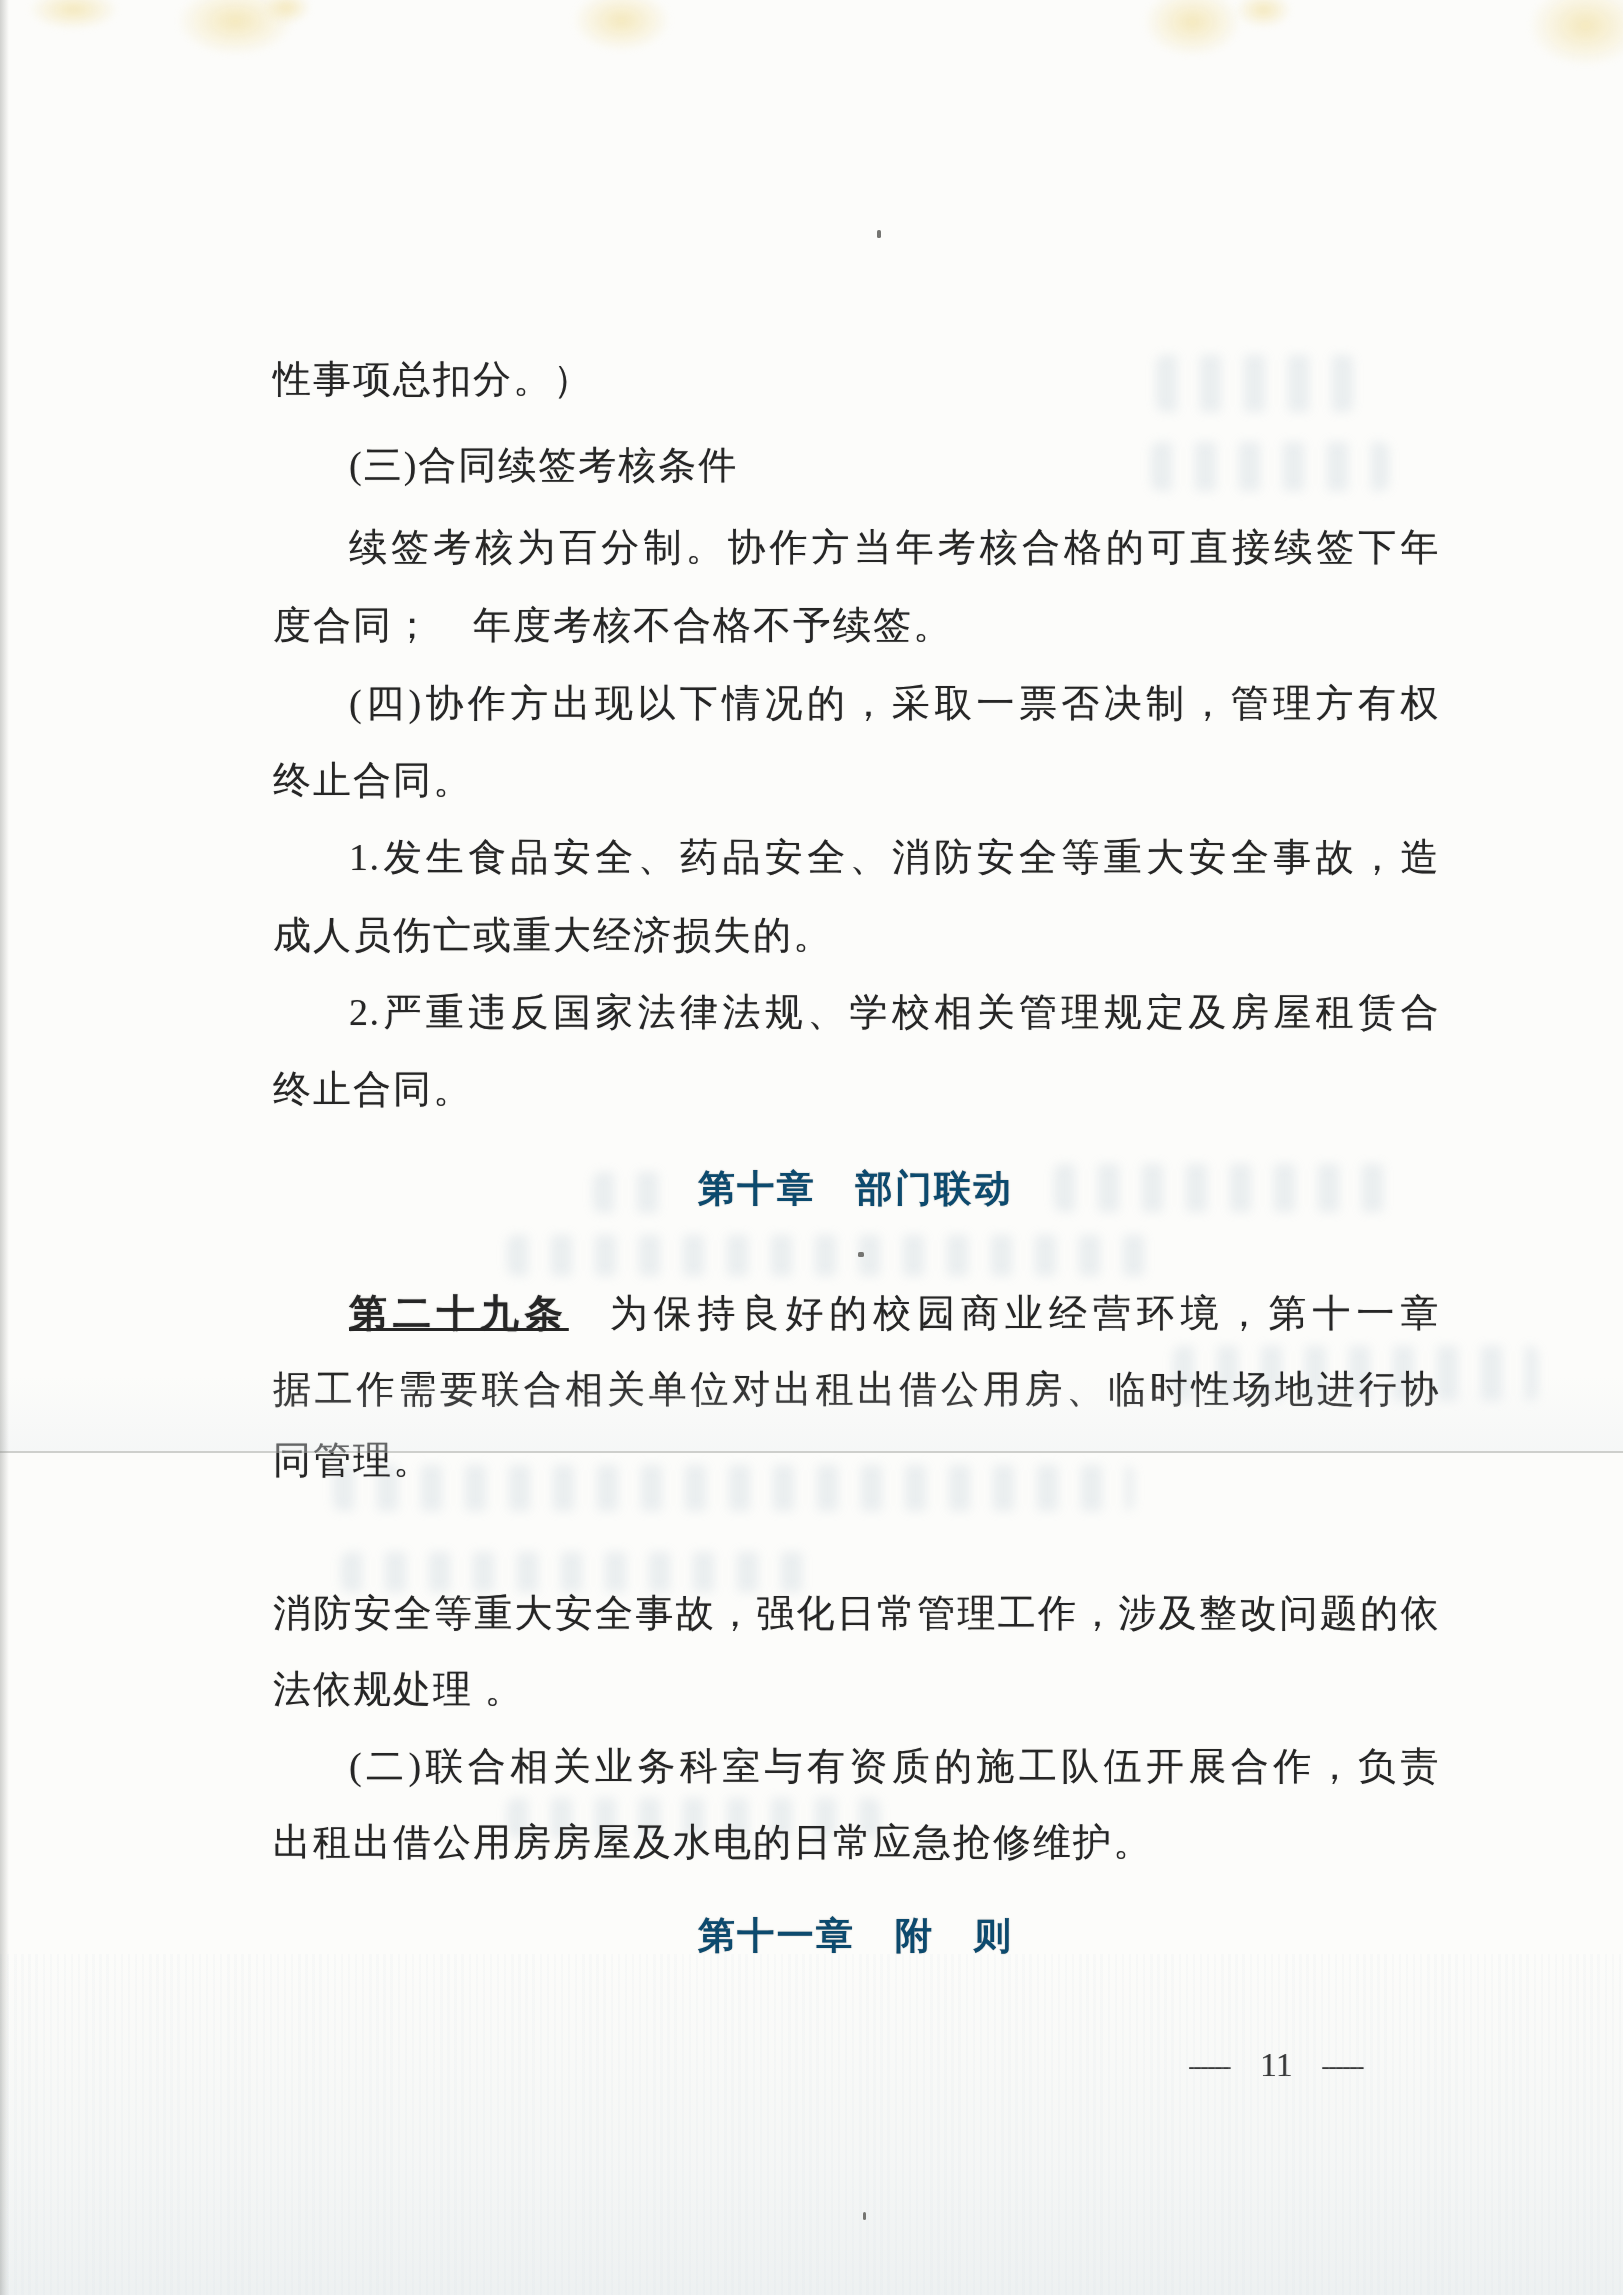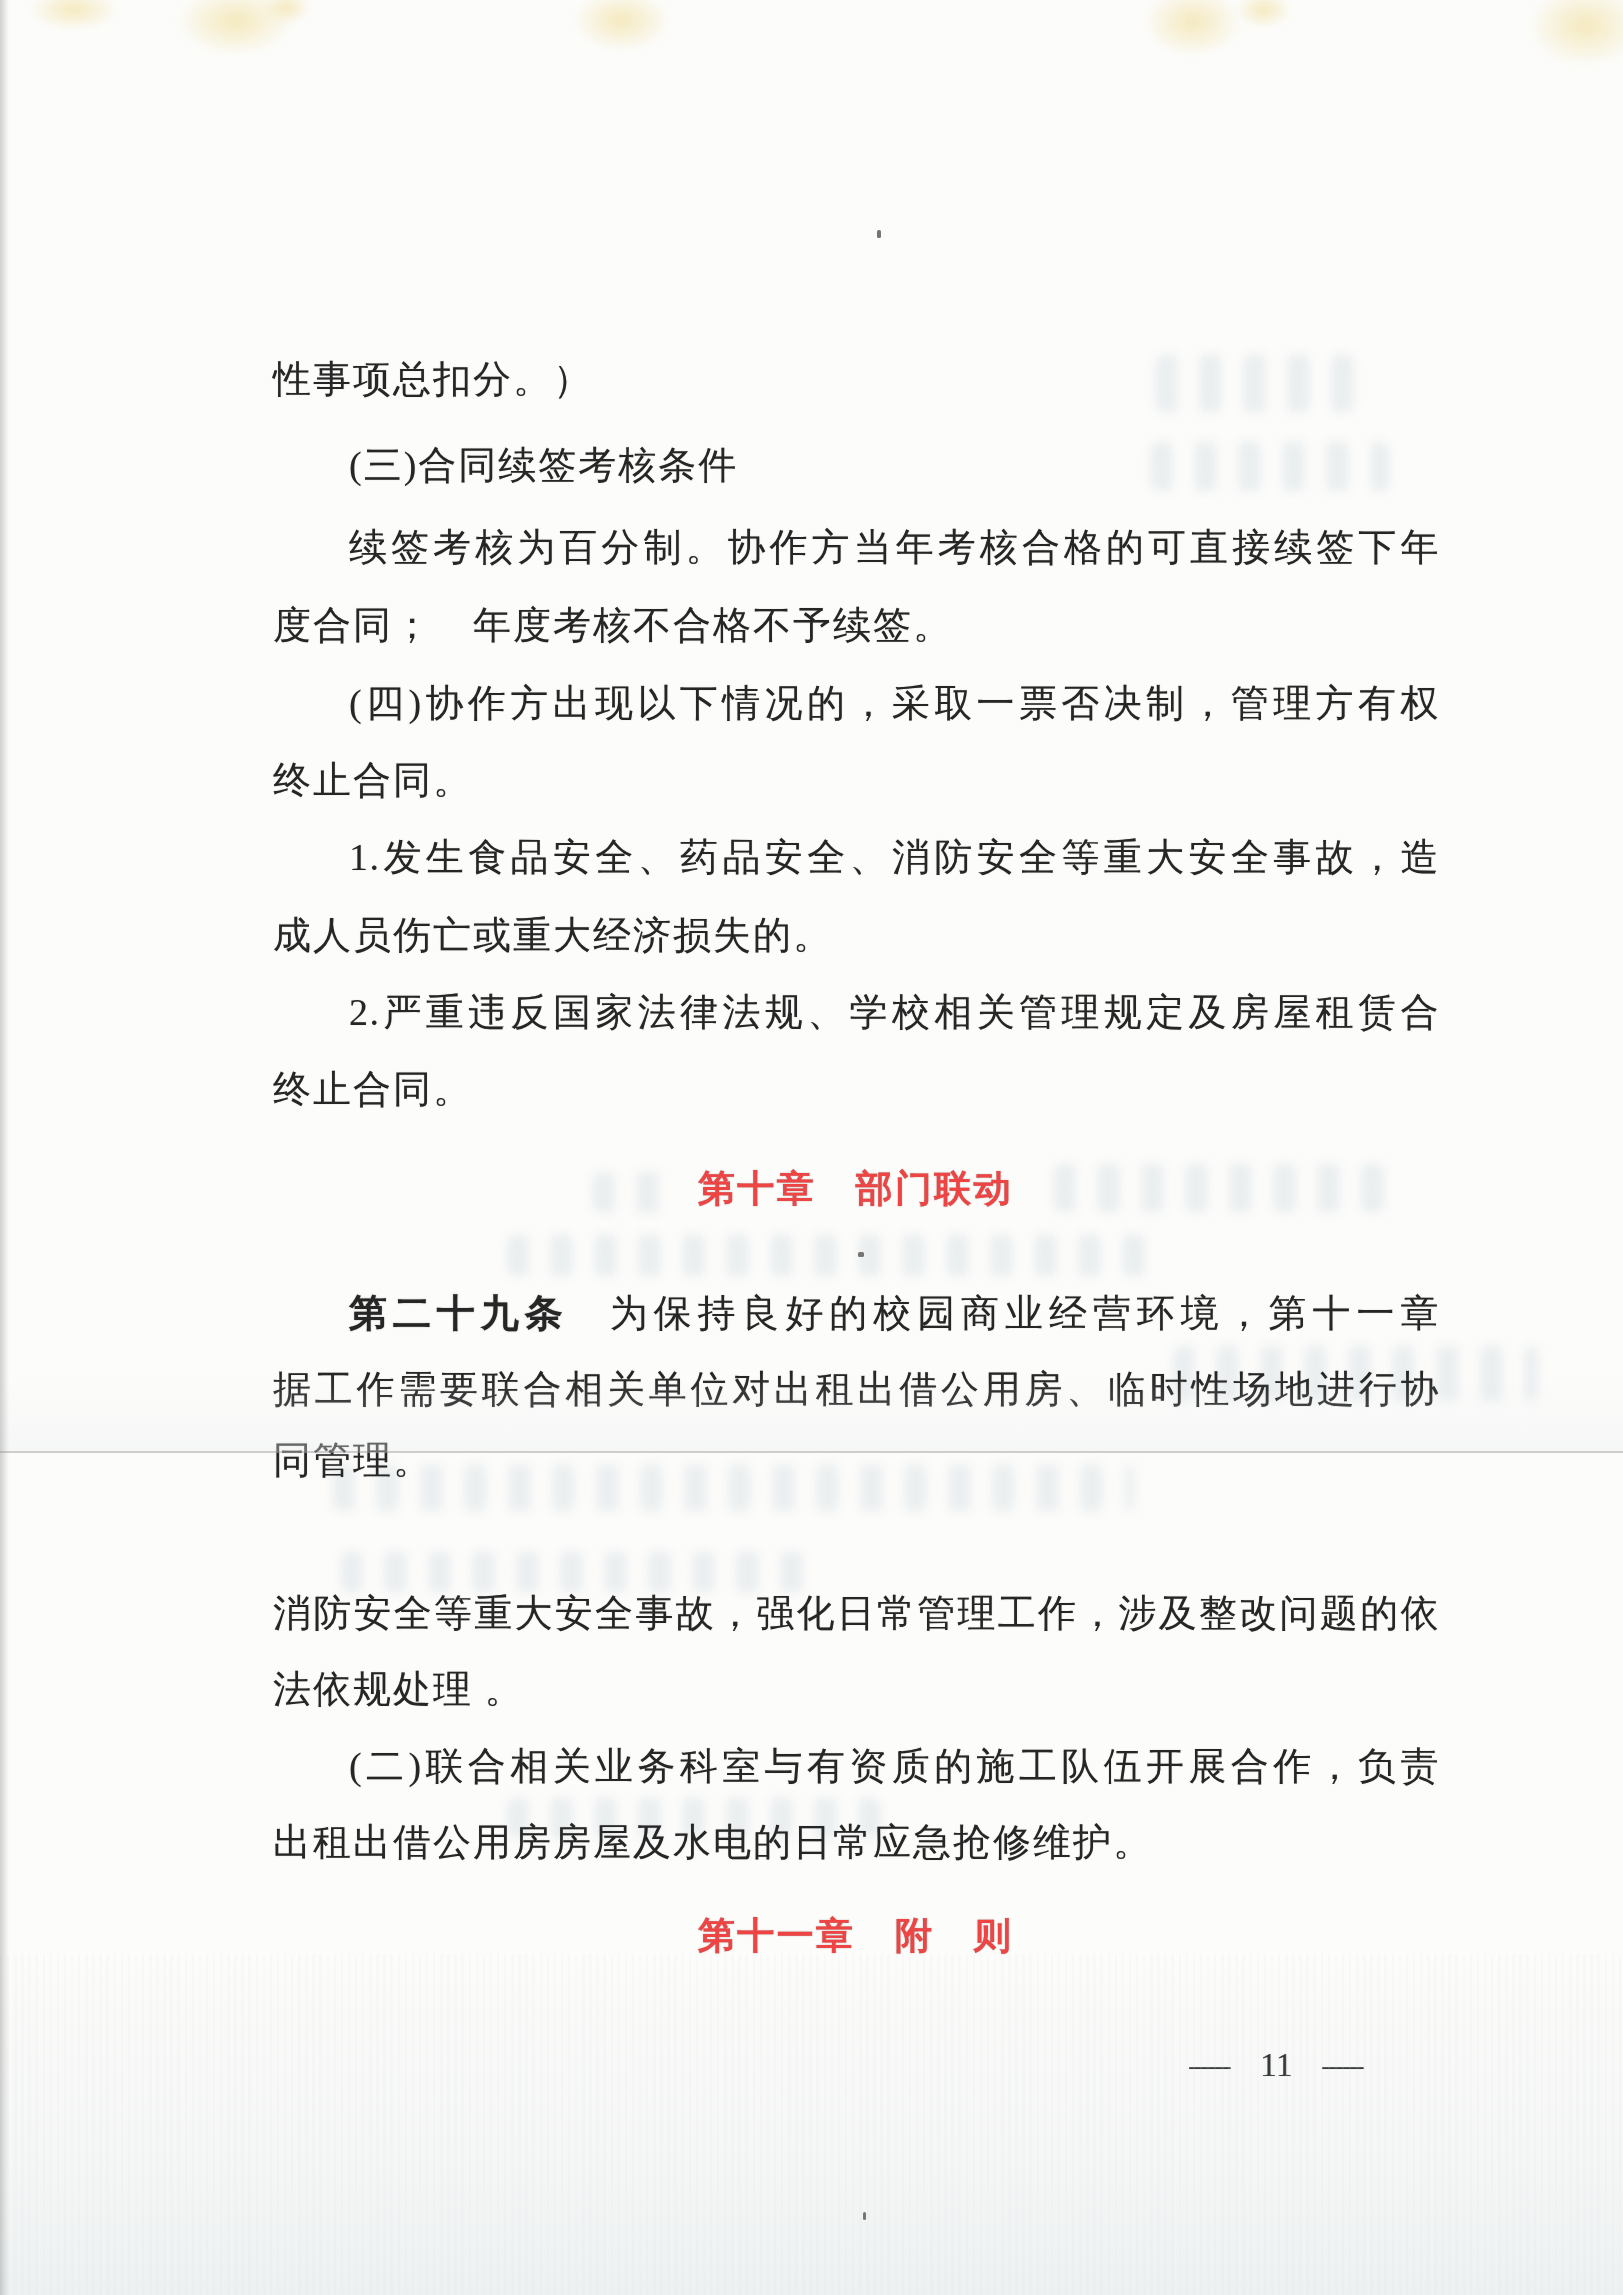--- a/index.html
+++ b/index.html
@@ -25,30 +25,30 @@
   .ind{left:349px;}
   .just{
     white-space:normal;
     text-align:justify;
     text-align-last:justify;
     -moz-text-align-last:justify;
     letter-spacing:1.6px;
   }
   .just.ind{width:1091px;}
   .just.marg{width:1167px;}
-  .lead-bold{font-weight:700;margin-right:41px;text-shadow:0 0 1.3px rgba(30,30,30,.55);}
+  .lead-bold{font-weight:700;margin-right:41px;text-shadow:0 0 1.3px rgba(30,30,30,.55);text-decoration:underline;}
   
   .heading{
     position:absolute;left:273px;width:1165px;
     text-align:center;
     font-family:"Liberation Sans","DejaVu Sans",sans-serif;
     font-weight:700;
     font-size:37px;line-height:48px;
     letter-spacing:2.4px;
-    color:#ef4444;
+    color:#0c4a6e;
     text-shadow:0 0 1.2px rgba(40,40,40,.5);
   }
   
   .pagenum{
     position:absolute;left:1193px;top:2047px;
     display:flex;align-items:center;gap:33px;
     font-size:34px;line-height:36px;color:#2b2b2b;
     text-shadow:0 0 0.8px rgba(45,45,45,.4);
   }
   .pagenum .dash{transform:scaleX(1.2);display:inline-block;}

